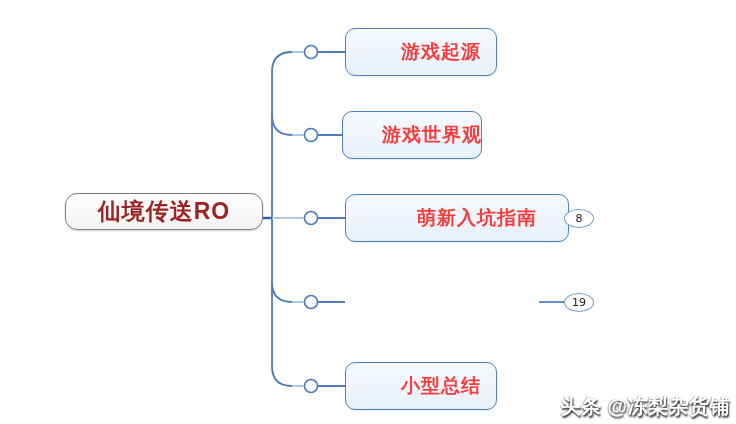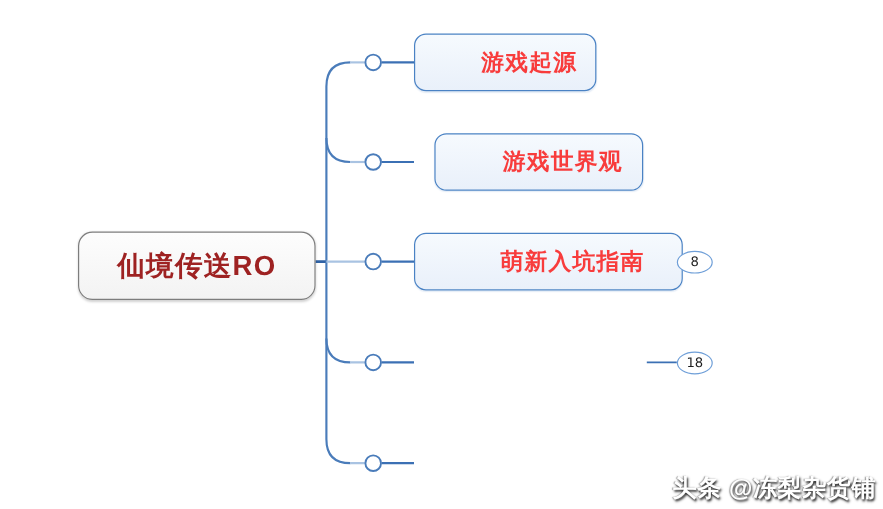--- a/index.html
+++ b/index.html
@@ -12,21 +12,21 @@
   }
   #connectors{position:absolute;left:0;top:0;width:736px;height:424px;}
 
   .node{
     position:absolute;
     display:flex;align-items:center;justify-content:center;
     box-sizing:border-box;
     cursor:pointer;
   }
   .root-node{
-    left:65px;top:193px;width:198px;height:57px;
+    left:65px;top:193px;width:198px;height:37px;
     border:1.6px solid #7d7d7d;
     border-radius:12px;
     background:linear-gradient(180deg,#fdfdfd 0%,#f3f3f3 100%);
     box-shadow:0 1px 2px rgba(0,0,0,0.18);
   }
   .root-node .label{
     color:#9e2222;
     font-size:23px;
     font-weight:700;
     letter-spacing:1px;
@@ -40,21 +40,21 @@
   }
   .topic .label{
     color:#f83c3c;
     font-size:19px;
     font-weight:700;
     letter-spacing:1px;
     white-space:nowrap;
     margin-left:40px;
   }
   .t1{left:345px;top:28px;width:152px;height:48px;}
-  .t2{left:362px;top:111px;width:174px;height:48px;}
+  .t2{left:342px;top:111px;width:140px;height:48px;}
   .t3{left:345px;top:194px;width:224px;height:48px;}
   .t4{left:345px;top:278px;width:194px;height:48px;}
   .t5{left:345px;top:362px;width:152px;height:48px;}
 
   .badge{
     position:absolute;
     width:30px;height:19px;
     box-sizing:border-box;
     border:1.4px solid #6f9fd8;
     border-radius:50%;
@@ -126,23 +126,26 @@
 
   <div class="node topic t1">
     <span class="label">游戏起源</span>
   </div>
   <div class="node topic t2">
     <span class="label">游戏世界观</span>
   </div>
   <div class="node topic t3">
     <span class="label">萌新入坑指南</span>
   </div>
+  <div class="node topic t5">
+    <span class="label">小型总结</span>
+  </div>
 
   <div class="badge b1">
     <span class="badge-num">8</span>
   </div>
   <div class="badge b2">
-    <span class="badge-num">18</span>
+    <span class="badge-num">19</span>
   </div>
 
   <div class="watermark">头条 @冻梨杂货铺</div>
 
 </div>
 
 </body></html>

